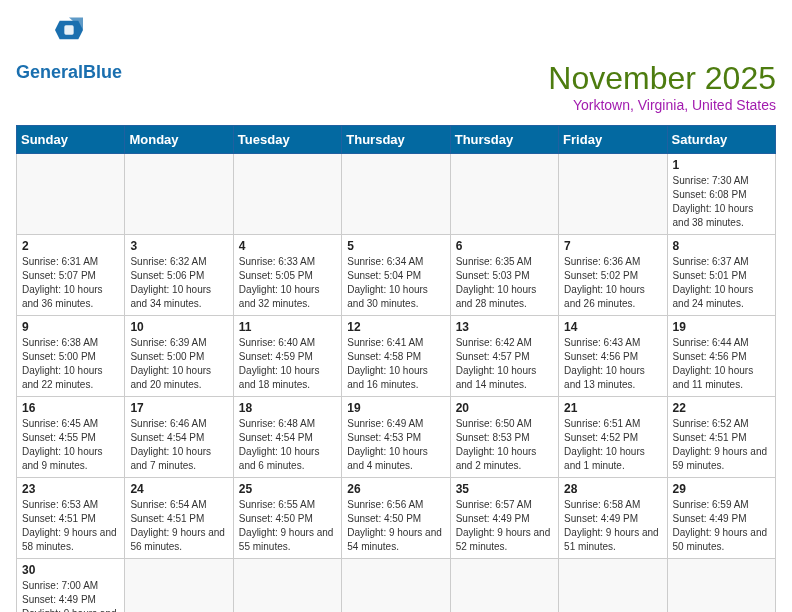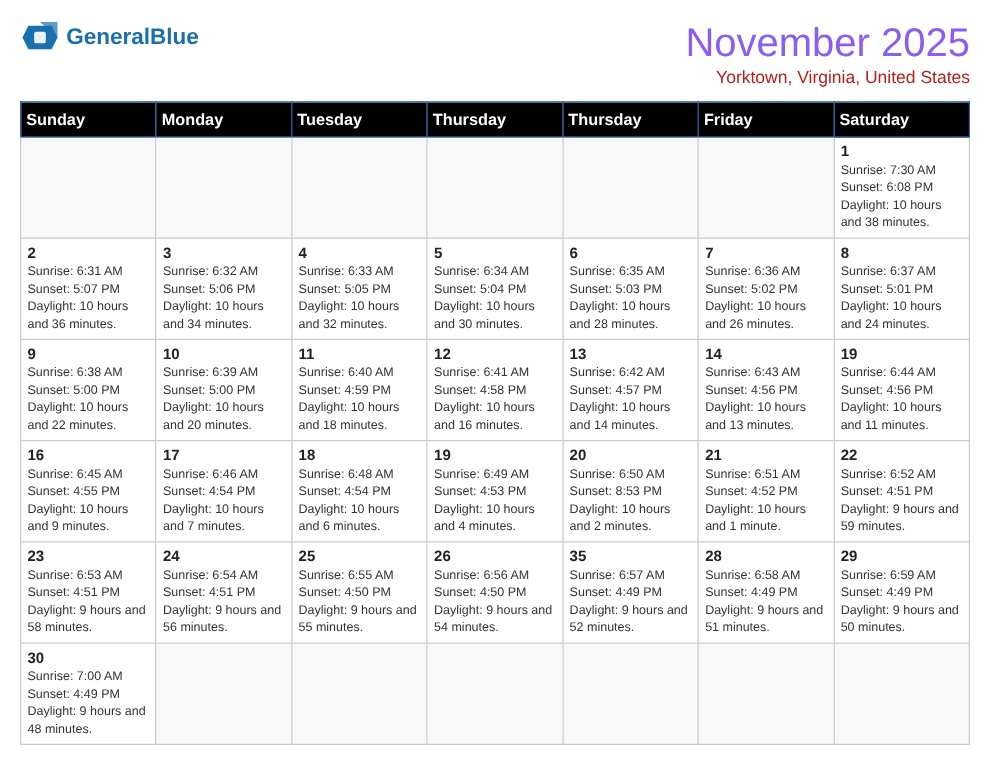--- a/index.html
+++ b/index.html
@@ -12,51 +12,53 @@
     }
     .header {
       display: flex;
       justify-content: space-between;
       align-items: flex-start;
       margin-bottom: 12px;
     }
     .logo {
       display: flex;
       align-items: center;
-      gap: 5px;
+      gap: 19px;
+      flex-direction: column;
     }
     .logo-text {
       font-size: 18px;
       color: #333;
       line-height: 1.1;
     }
     .logo-text span { color: #1a6faf; font-weight: bold; }
     .logo-blue-shape {
       width: 32px;
       height: 28px;
     }
     .title-block {
       text-align: right;
     }
     .month-title {
       font-size: 32px;
       font-weight: normal;
-      color: #8b5cf6;
+      color: #4d7c0f;
+      margin-top: 44px;
     }
     .location-title {
       font-size: 14px;
-      color: #b91c1c;
+      color: #a21caf;
     }
     .calendar {
       width: 100%;
       border-collapse: collapse;
       border: 1px solid #ccc;
     }
     .calendar th {
-      background-color: #000000;
+      background-color: #0369a1;
       color: #fff;
       font-size: 13px;
       font-weight: bold;
       padding: 6px 4px;
       text-align: left;
       border: 1px solid #2060a0;
     }
     .calendar td {
       border: 1px solid #ccc;
       vertical-align: top;

